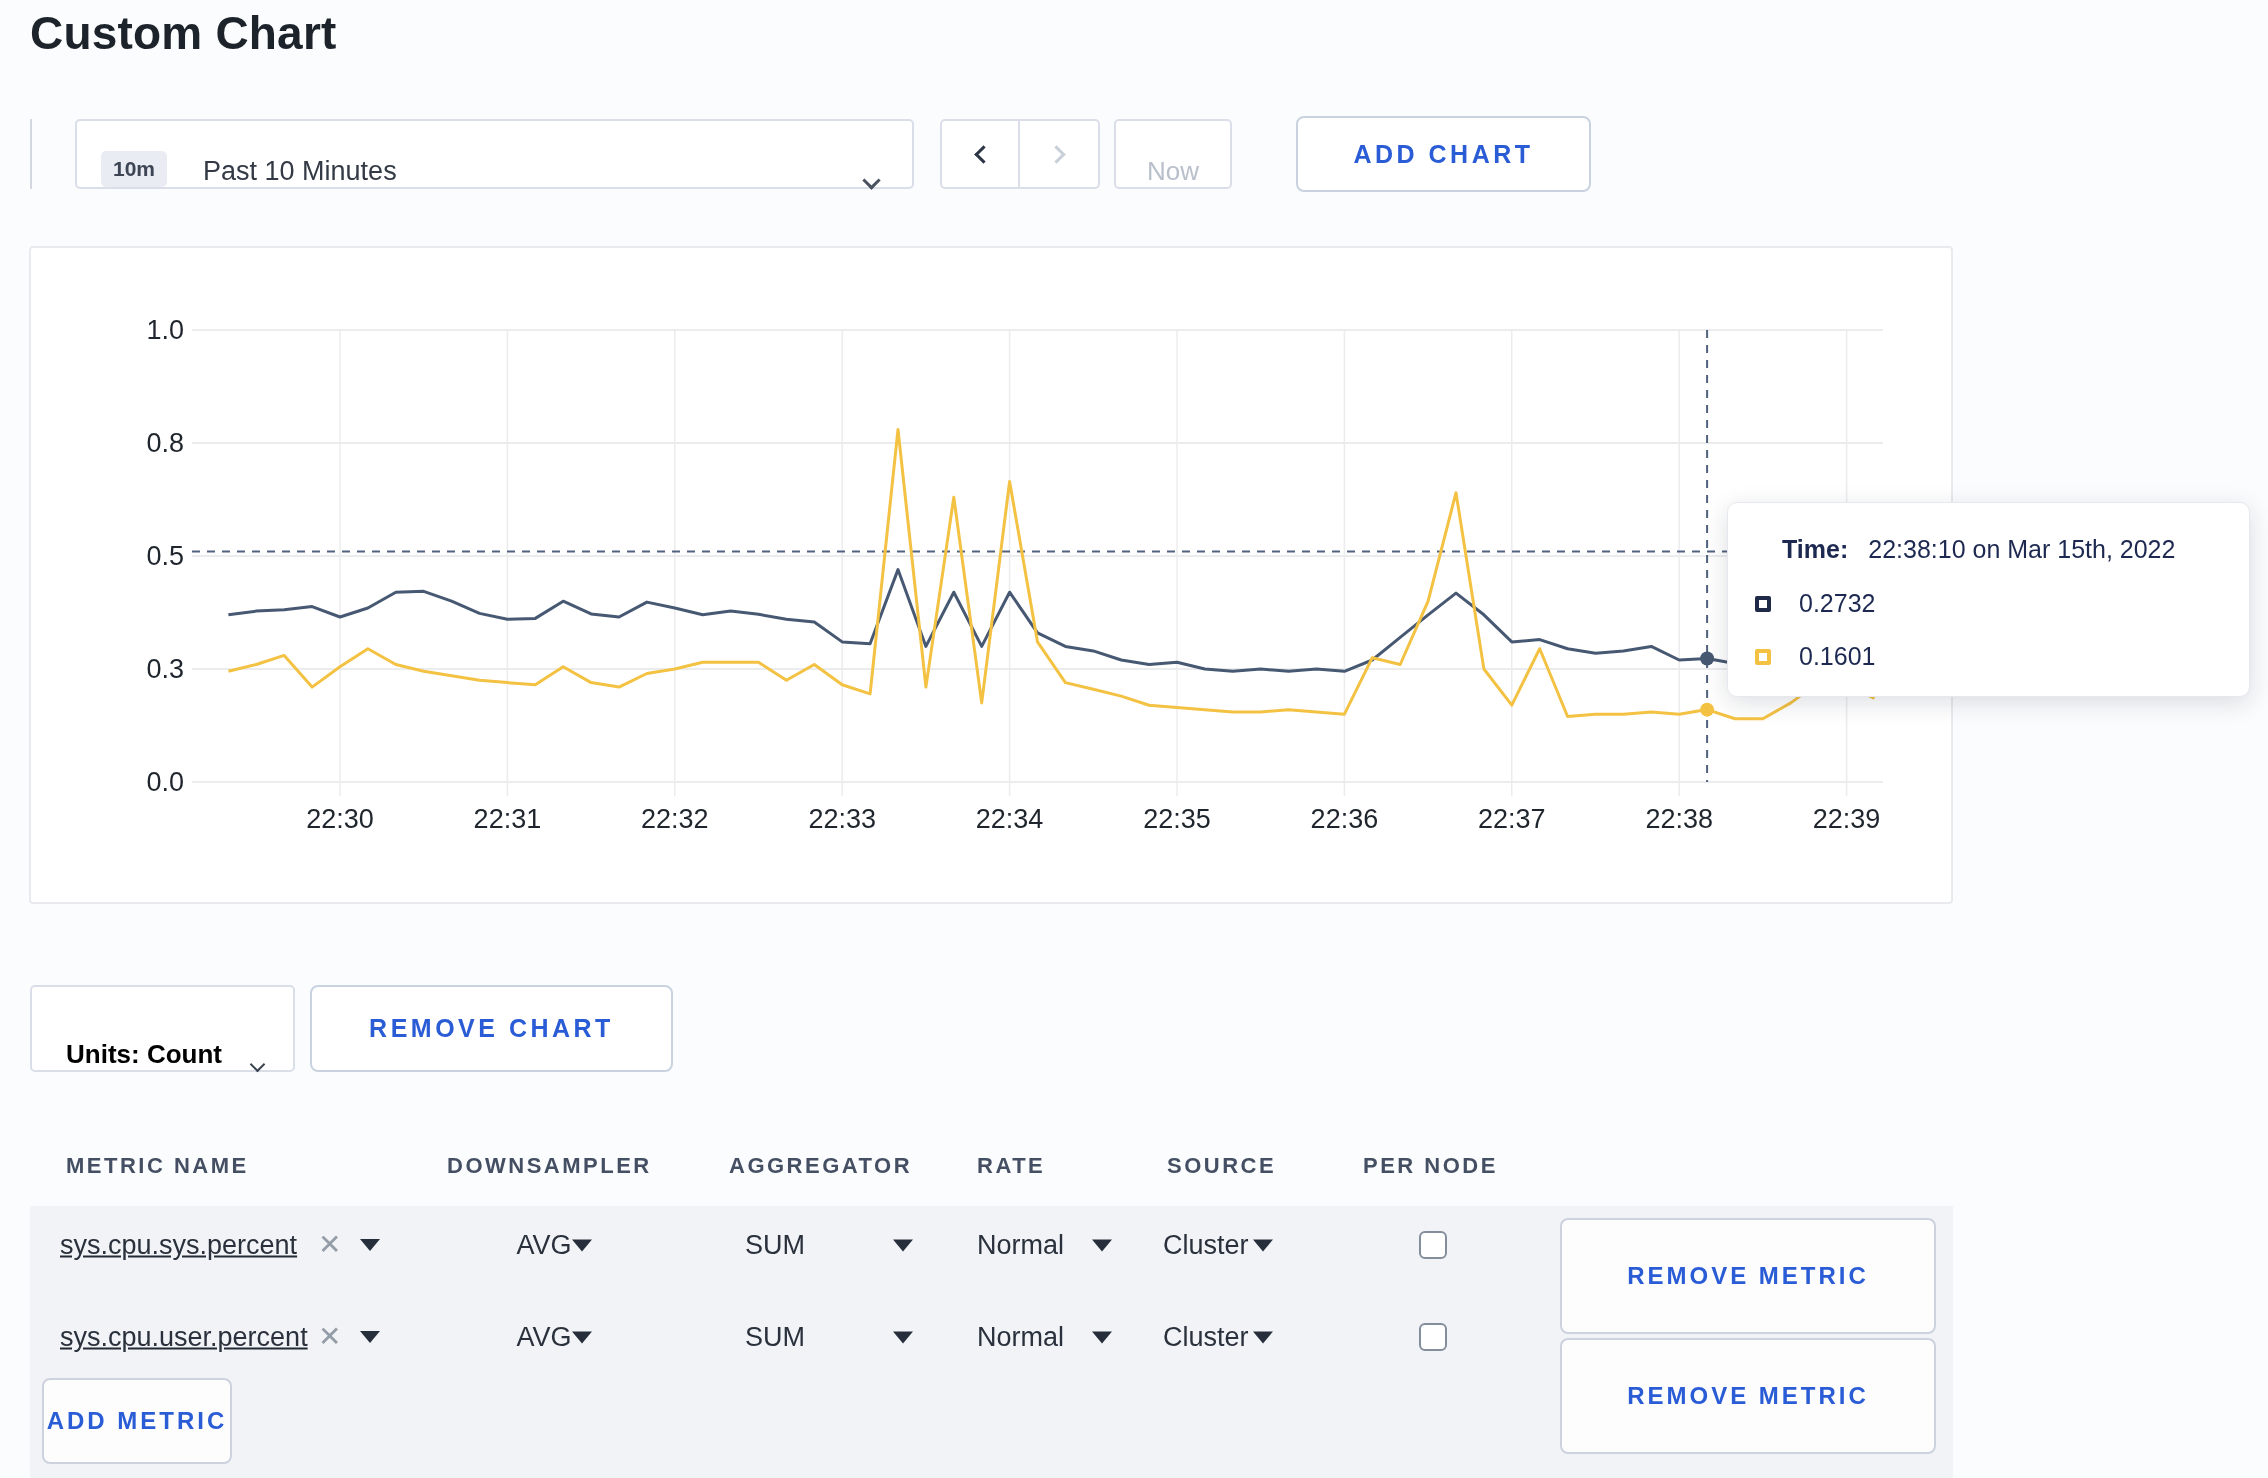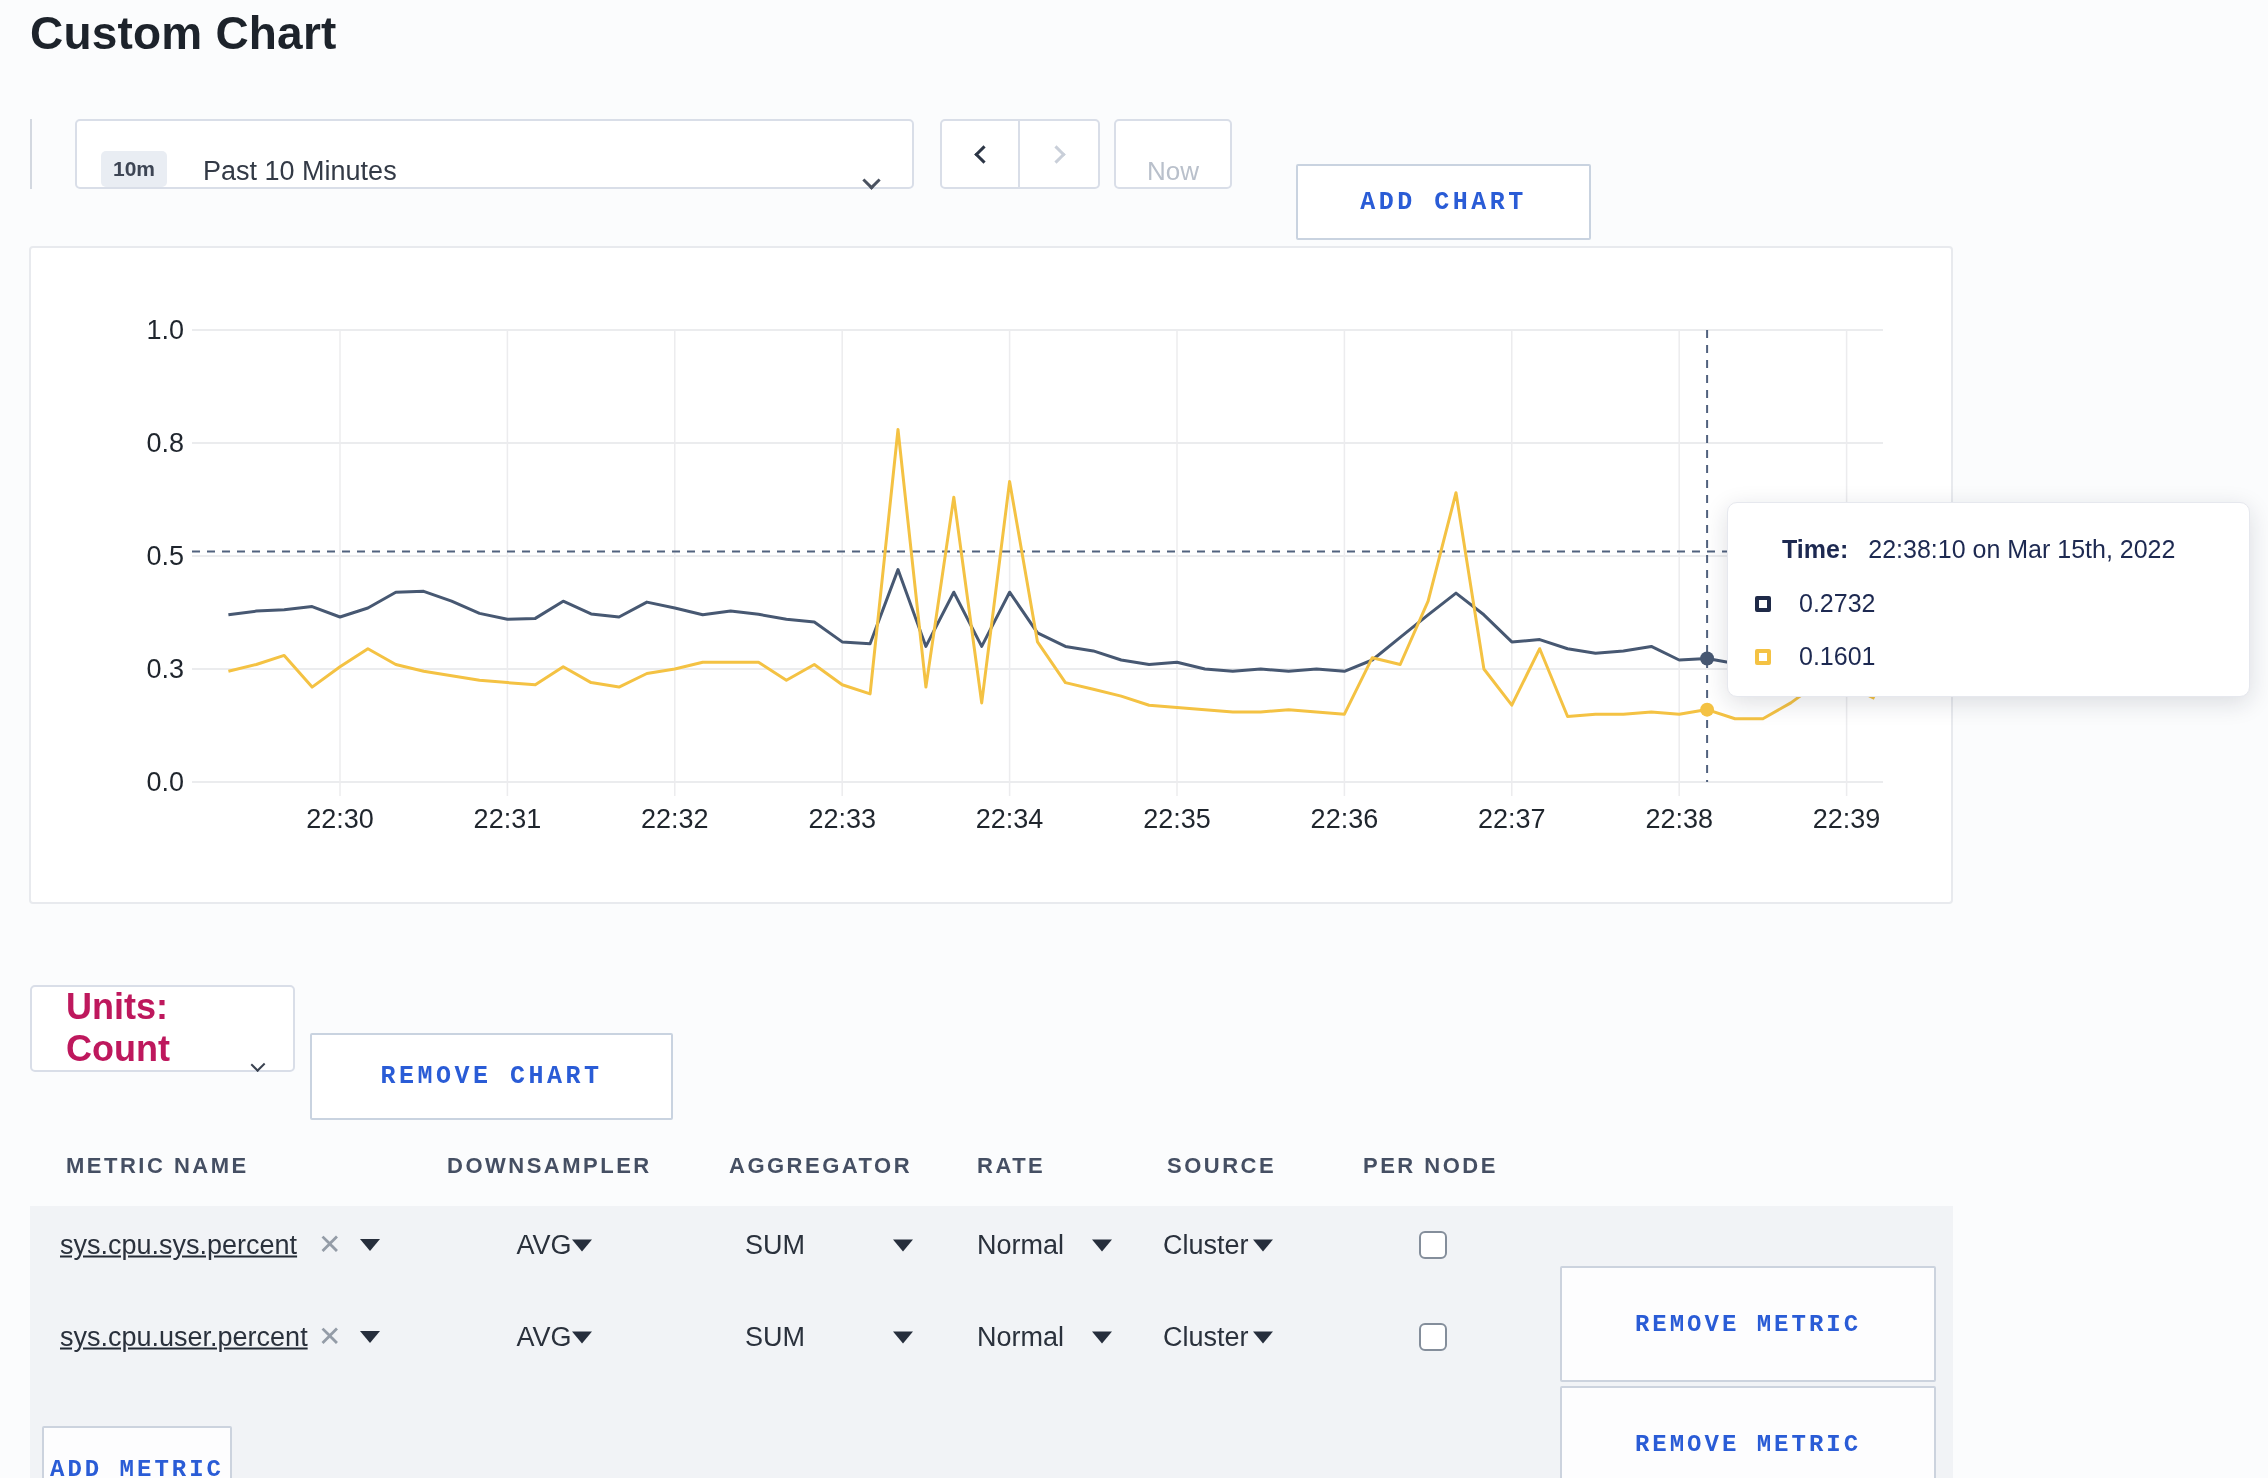--- a/index.html
+++ b/index.html
@@ -48,28 +48,27 @@
   .chev-left  { transform:rotate(135deg); border-color:#2c3545; margin-left:6px; }
   .chev-right { transform:rotate(-45deg); border-color:#c9cfd9; margin-right:6px; }
   #now-button {
     left:1114px; top:119px; width:118px; height:70px;
     justify-content:center;
     font-size:26px; color:#b9c0cb; cursor:default;
   }
   .blue-btn {
     background:#ffffff;
     border:2px solid #c9d3e0;
-    border-radius:2px;
+    border-radius:8px;
     color:#2a5cd6;
     font-weight:600;
     letter-spacing:3.5px;
     display:flex; align-items:center; justify-content:center;
     cursor:pointer;
-    font-family:Liberation Mono, monospace;
-    margin-top:48px;
+    font-family:Liberation Sans, sans-serif;
   }
   #add-chart-button { left:1296px; top:116px; width:295px; height:76px; font-size:25px; }
 
   
   #chart-card {
     left:29px; top:246px; width:1924px; height:658px;
     background:#ffffff;
     border:2px solid #e8eaee;
     border-radius:4px;
   }
@@ -91,21 +90,21 @@
   #tt-row-user { top:139px; }
   .tt-swatch {
     width:16px; height:16px; border:4px solid; border-radius:2px;
     background:#fff; margin-right:8px; flex:0 0 auto;
   }
   .tt-label { font-weight:700; }
   .tt-value { margin-left:20px; font-weight:400; }
 
   
   #units-select { left:30px; top:985px; width:265px; height:87px; padding:0 30px 0 34px; cursor:pointer; justify-content:space-between; }
-  #units-label { font-size:36px; font-weight:700; color:#be185d; }
+  #units-label { font-size:26px; font-weight:700; color:#000000; }
   #units-select .chev { width:11px; height:11px; border-width:2.5px; border-color:#3a4250; }
   #remove-chart-button { left:310px; top:985px; width:363px; height:87px; font-size:25px; }
 
   
   #metrics-header { left:30px; top:1125px; width:1923px; height:81px; }
   .mh-cell {
     position:absolute; top:50%; transform:translateY(-50%);
     font-size:22px; font-weight:700; letter-spacing:2.5px; color:#454f63;
     white-space:nowrap;
   }

